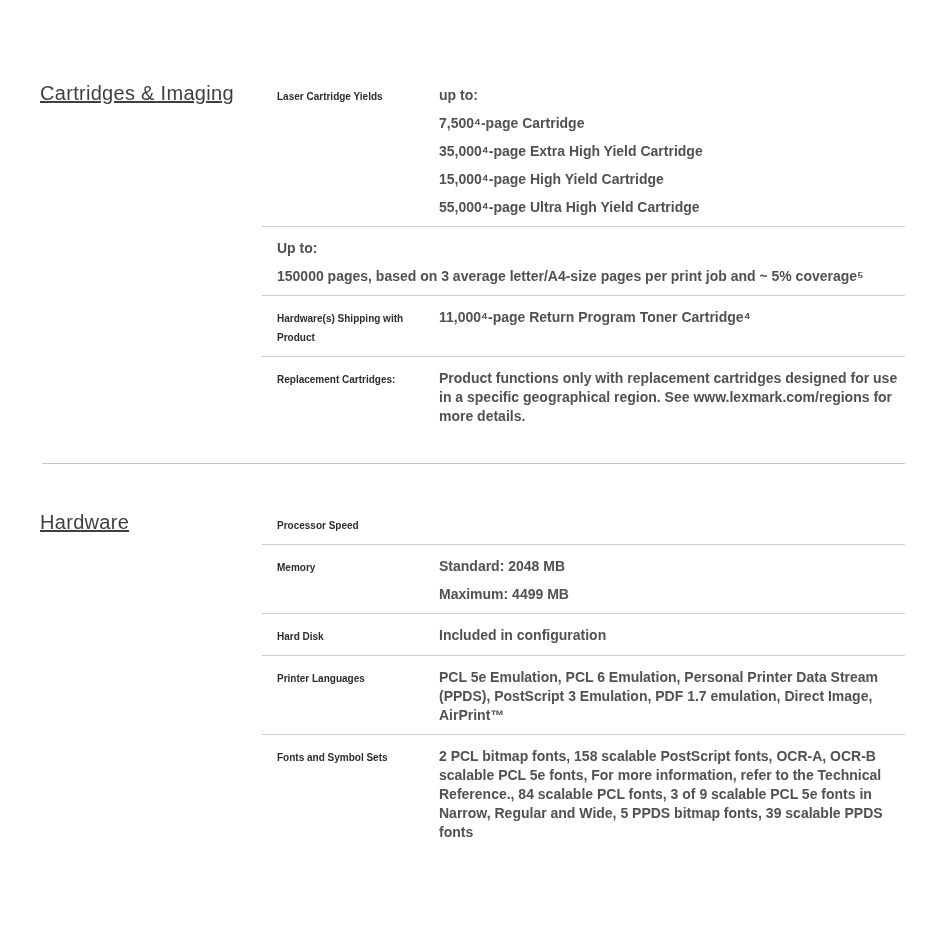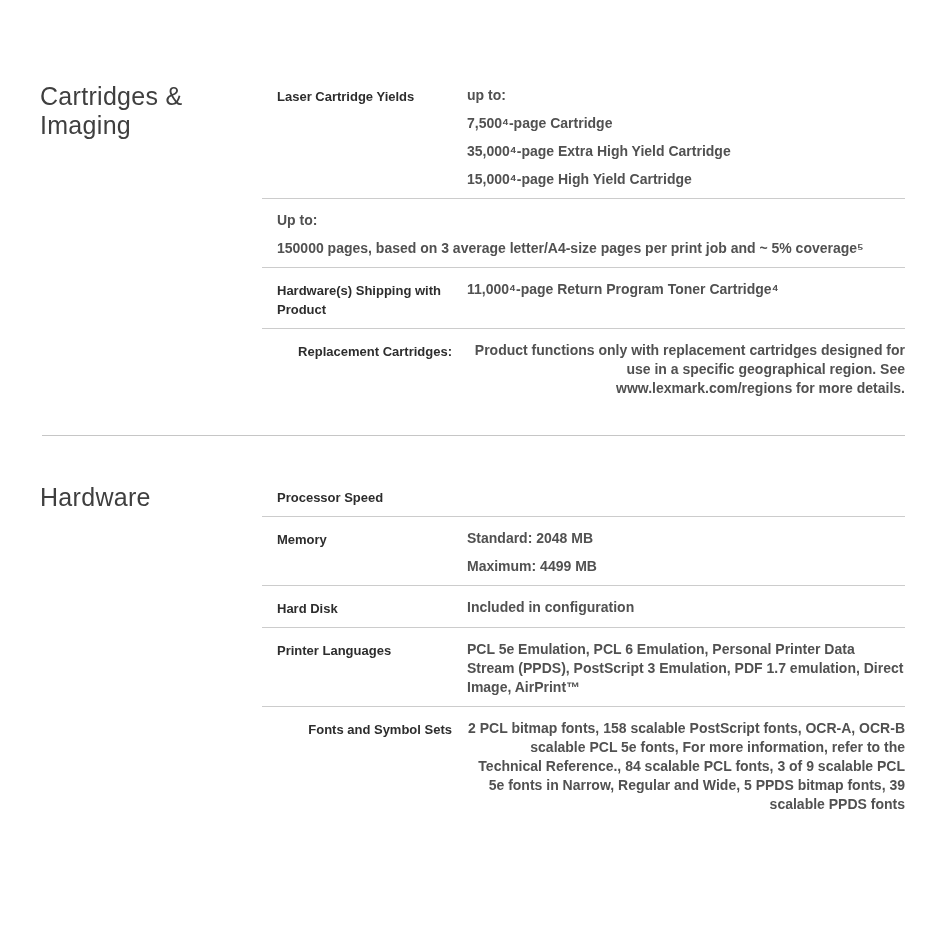--- a/index.html
+++ b/index.html
@@ -19,42 +19,43 @@
   }
   .section {
     display: flex;
     align-items: flex-start;
   }
   .section-title {
     width: 222px;
     flex-shrink: 0;
     margin: 0;
     padding-top: 2px;
-    font-size: 25px;
+    font-size: 20px;
     font-weight: 400;
     letter-spacing: 0.3px;
     color: #3f3f3f;
+    text-decoration: underline;
   }
   .spec-table {
     flex: 1;
   }
   .spec-row {
     display: flex;
     align-items: flex-start;
     padding: 12px 0 9px 15px;
     border-bottom: 1px solid #cccccc;
   }
   .spec-row:first-child { padding-top: 6px; }
-  .spec-row:last-child { border-bottom: none; text-align: right; }
+  .spec-row:last-child { border-bottom: none; }
   .spec-label {
-    width: 190px;
+    width: 162px;
     flex-shrink: 0;
     padding-right: 15px;
     padding-top: 1px;
-    font-size: 13px;
+    font-size: 10px;
     font-weight: 700;
     line-height: 19px;
     color: #2d2d2d;
   }
   .spec-value {
     flex: 1;
     min-width: 0;
   }
   .spec-value p {
     margin: 0 0 9px 0;
@@ -80,20 +81,21 @@
 
     <div class="spec-table">
 
       <div class="spec-row">
         <div class="spec-label">Laser Cartridge Yields</div>
         <div class="spec-value">
           <p>up to:</p>
           <p>7,500⁴-page Cartridge</p>
           <p>35,000⁴-page Extra High Yield Cartridge</p>
           <p>15,000⁴-page High Yield Cartridge</p>
+          <p>55,000⁴-page Ultra High Yield Cartridge</p>
         </div>
       </div>
 
       <div class="spec-row">
         <div class="spec-value">
           <p>Up to:</p>
           <p>150000 pages, based on 3 average letter/A4-size pages per print job and ~ 5% coverage⁵</p>
         </div>
       </div>
 

